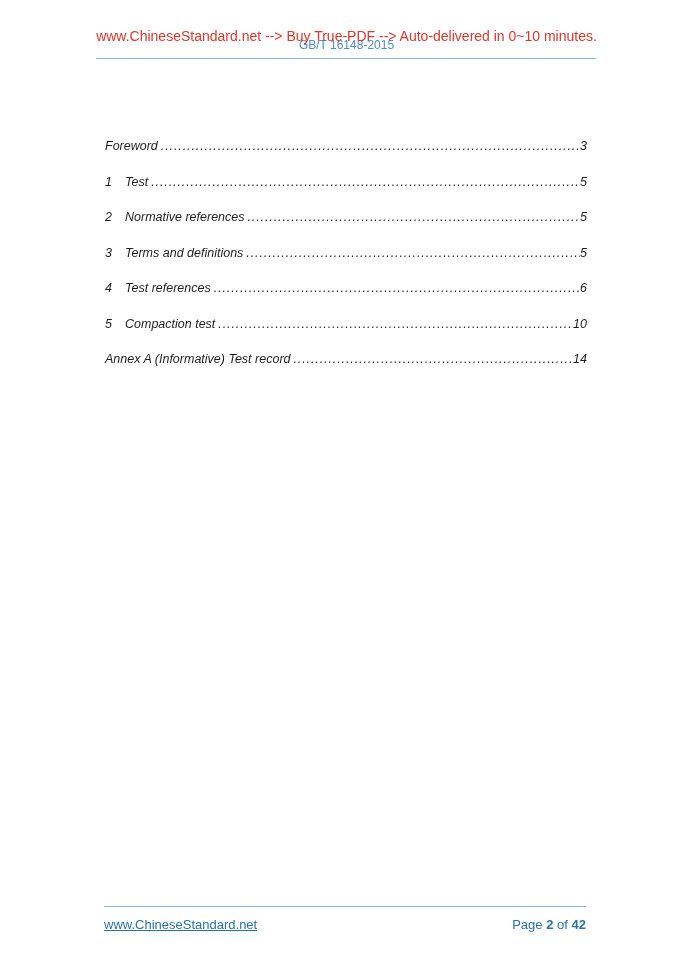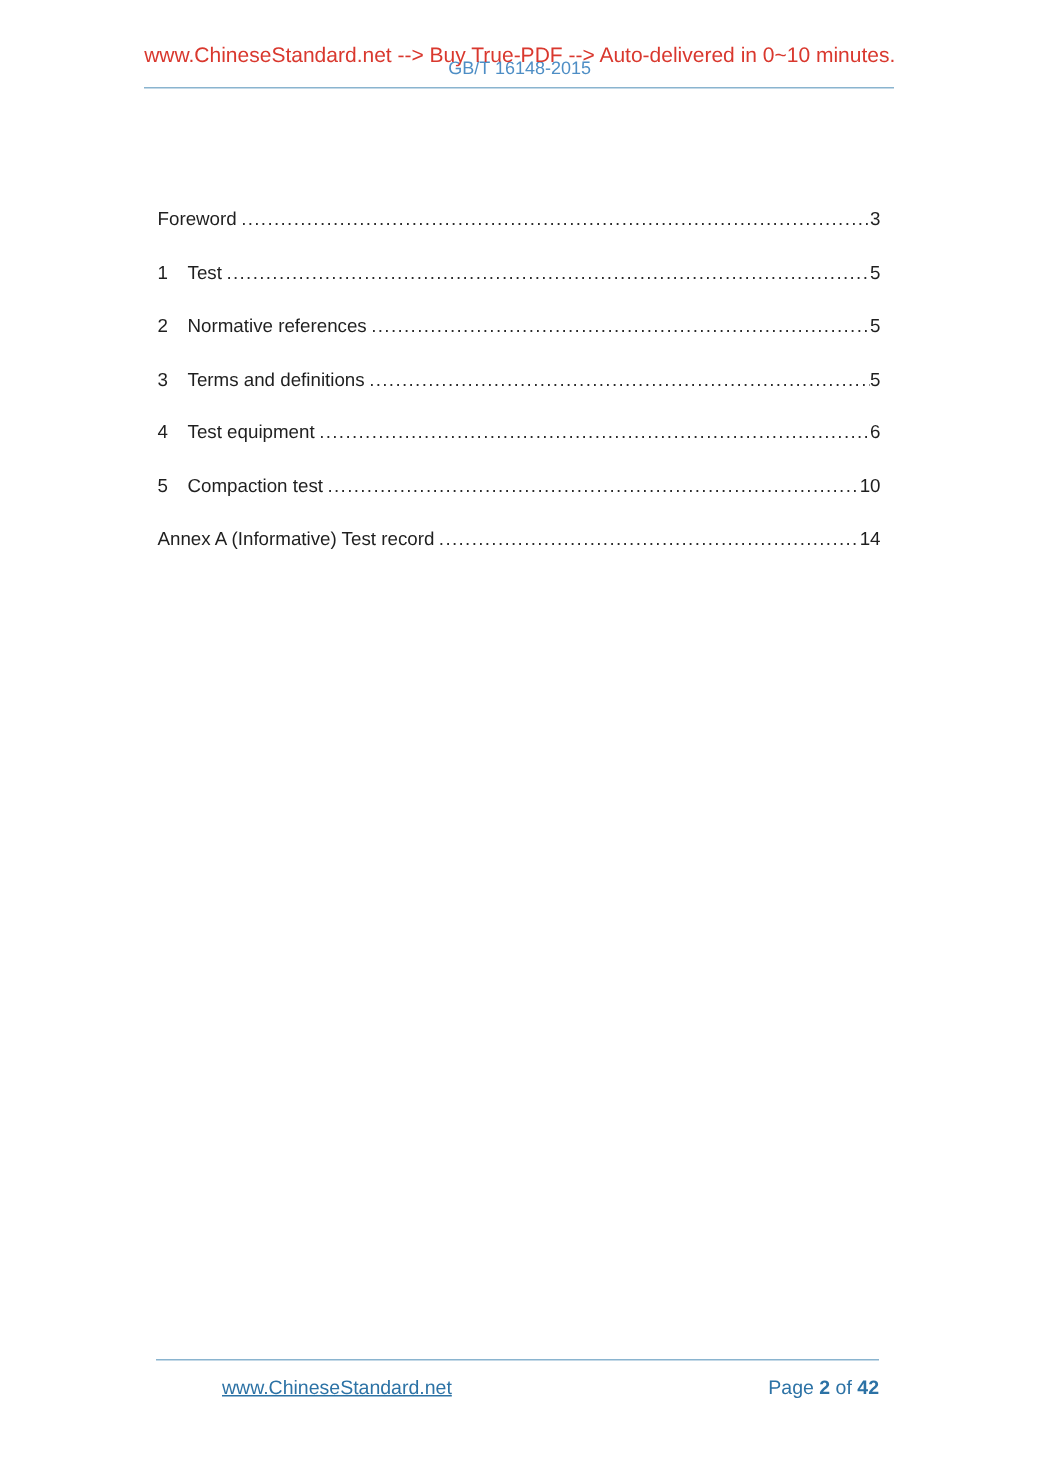--- a/index.html
+++ b/index.html
@@ -71,20 +71,21 @@
     width: 482px;
     color: #1f1f1f;
     font-size: 12.5px;
   }
   .toc-row {
     display: flex;
     align-items: center;
     line-height: 14px;
     margin-bottom: 21.5px;
     white-space: nowrap;
+    font-style: italic;
   }
   .toc-num {
     display: inline-block;
     width: 20px;
     flex: 0 0 auto;
   }
   .toc-num:empty { display: none; }
   .toc-label { flex: 0 0 auto; }
   .toc-dots {
     flex: 1 1 auto;
@@ -108,21 +109,20 @@
     border-top: 1px solid var(--divider-blue, #9fc2d8);
   }
   .footer-link {
     position: absolute;
     top: 917px;
     left: 104px;
     font-size: 13px;
     color: var(--footer-blue, #2c72a5);
     text-decoration: underline;
     cursor: pointer;
-    margin-left: 44px;
   }
   .footer-page {
     position: absolute;
     top: 917px;
     right: 107px;
     font-size: 13px;
     color: var(--footer-blue, #2c72a5);
     white-space: nowrap;
   }
   .footer-page .pg-bold { font-weight: bold; }
@@ -162,21 +162,21 @@
 
     <div class="toc-row">
       <span class="toc-num">3</span>
       <span class="toc-label">Terms and definitions</span>
       <span class="toc-dots">........................................................................................................................................................................................................</span>
       <span class="toc-page">5</span>
     </div>
 
     <div class="toc-row">
       <span class="toc-num">4</span>
-      <span class="toc-label">Test equipment</span>
+      <span class="toc-label">Test references</span>
       <span class="toc-dots">........................................................................................................................................................................................................</span>
       <span class="toc-page">6</span>
     </div>
 
     <div class="toc-row">
       <span class="toc-num">5</span>
       <span class="toc-label">Compaction test</span>
       <span class="toc-dots">........................................................................................................................................................................................................</span>
       <span class="toc-page">10</span>
     </div>

